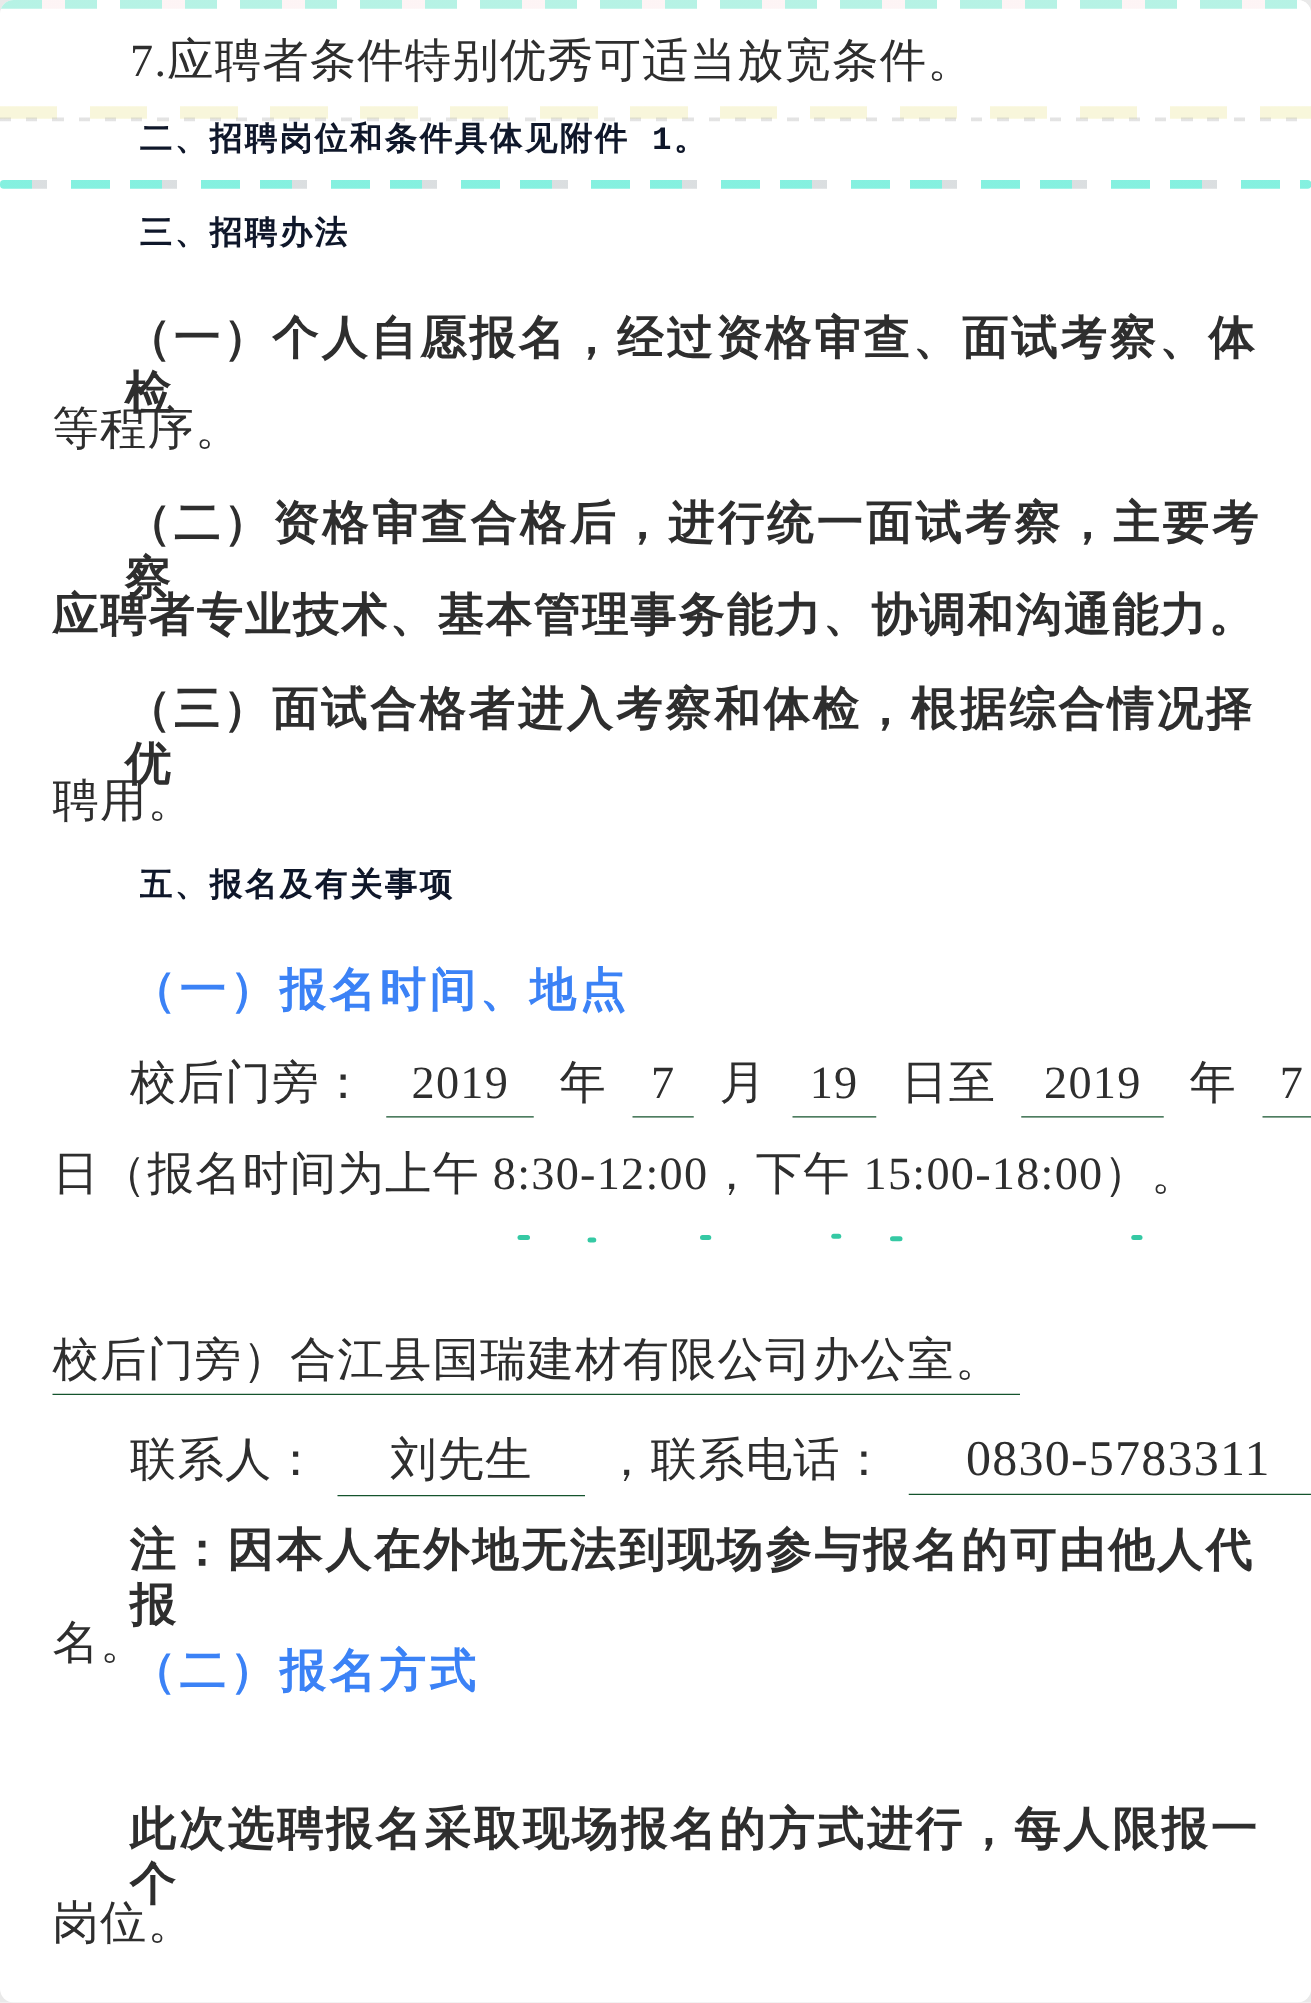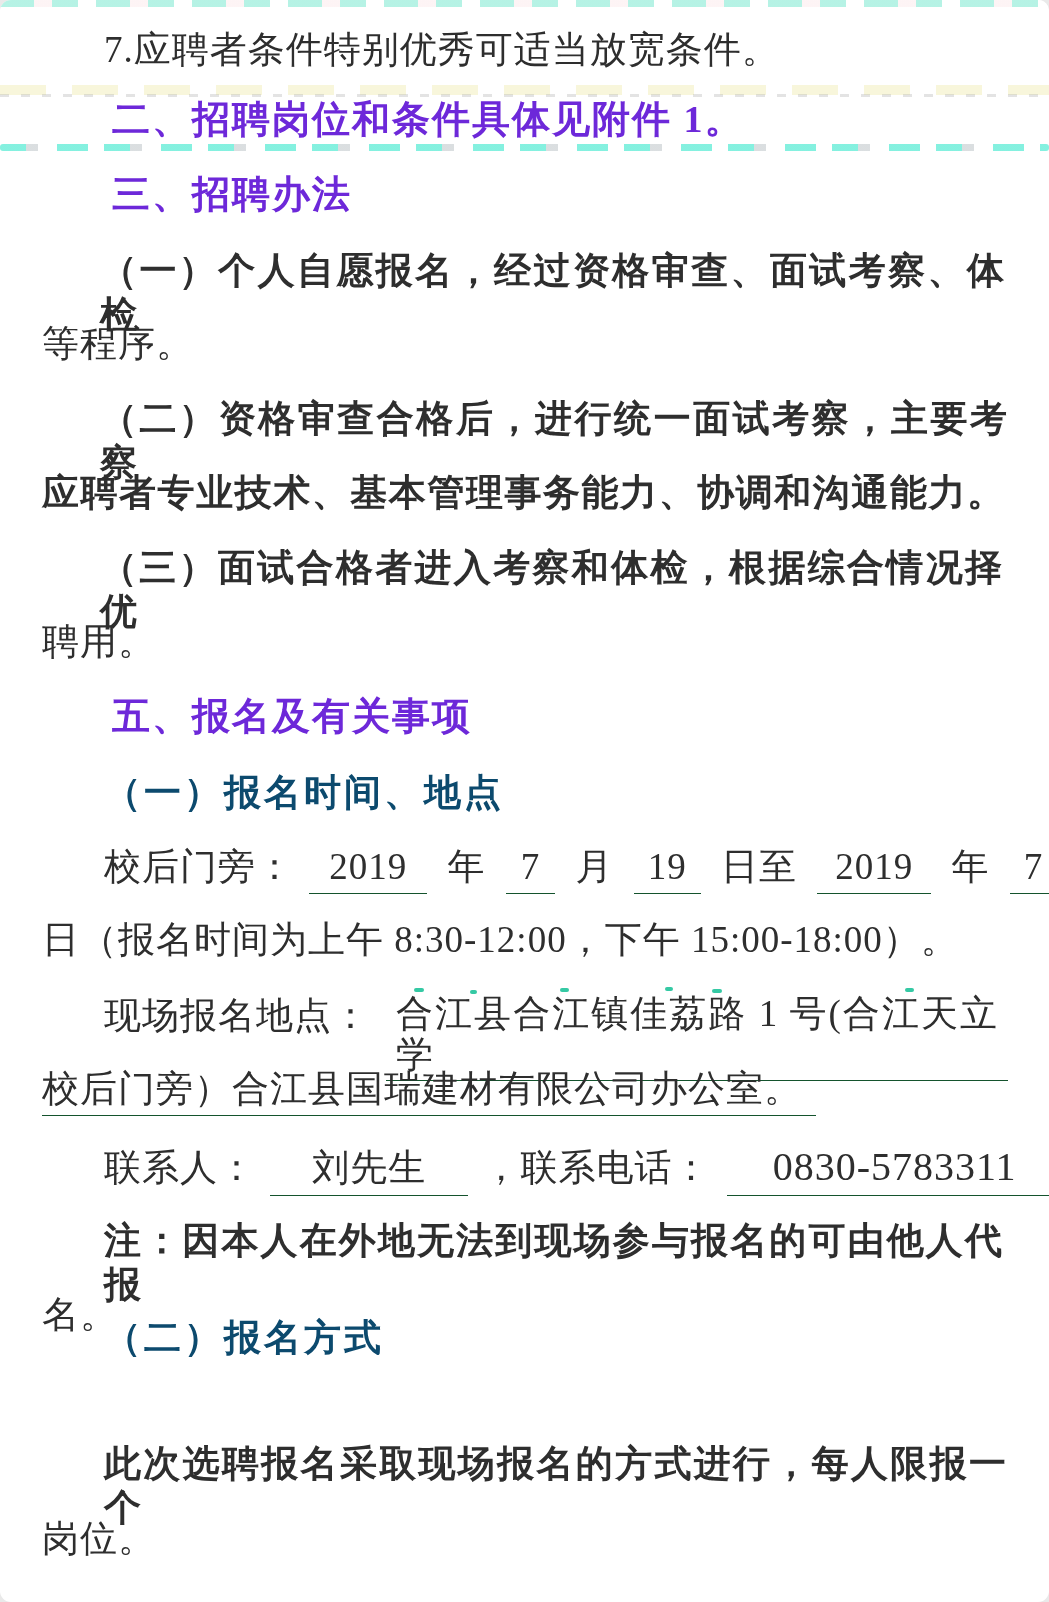--- a/index.html
+++ b/index.html
@@ -15,31 +15,31 @@
   }
   .line{
     position:absolute;
     font-size:37px;
     line-height:1.18;
     white-space:nowrap;
     letter-spacing:1px;
   }
   .body{font-family:"Liberation Serif", serif;}
   .hei{
-    font-family:Liberation Serif, serif;
+    font-family:Liberation Mono, monospace;
     font-weight:700;
-    font-size:38px;
+    font-size:26px;
     letter-spacing:2px;
-    color:#6d28d9;
+    color:#0f172a;
   }
   .kai{
     font-family:"Liberation Serif", serif;
     font-weight:700;
     letter-spacing:3px;
-    color:#0c4a6e;
+    color:#3b82f6;
   }
   .just{
     white-space:normal;
     text-align:justify;
     text-align-last:justify;
     text-justify:inter-character;
     font-weight:bold;
   }
   .ul{
     display:inline-block;
@@ -142,24 +142,20 @@
     <span class="unit">日至</span>
     <span class="ul numblank" style="padding:0 18px 5px">2019</span>
     <span class="unit">年</span>
     <span class="ul numblank" style="padding:0 14px 5px">7</span>
     
     
   </div>
 
   <div class="line body" style="top:918px;left:42px">日（报名时间为上午 8:30-12:00，下午 15:00-18:00）。</div>
 
-  <div class="line body flexline" style="top:994px;left:104px;width:904px">
-    <span>现场报名地点：</span>
-    <span class="ul fill" style="padding:0 10px 5px">合江县合江镇佳荔路 1 号(合江天立学</span>
-  </div>
 
   <div class="line body" style="top:1067px;left:42px">
     <span class="ul" style="padding:0 14px 5px 0">校后门旁）合江县国瑞建材有限公司办公室。</span>
   </div>
 
   <div class="line body" style="top:1145px;left:104px">
     <span>联系人：</span>
     <span class="ul" style="padding:0 42px 6px;margin:0 4px">刘先生</span>
     <span>，联系电话：</span>
     <span class="ul" style="padding:0 46px 6px;margin-left:6px;font-size:40px">0830-5783311</span>

